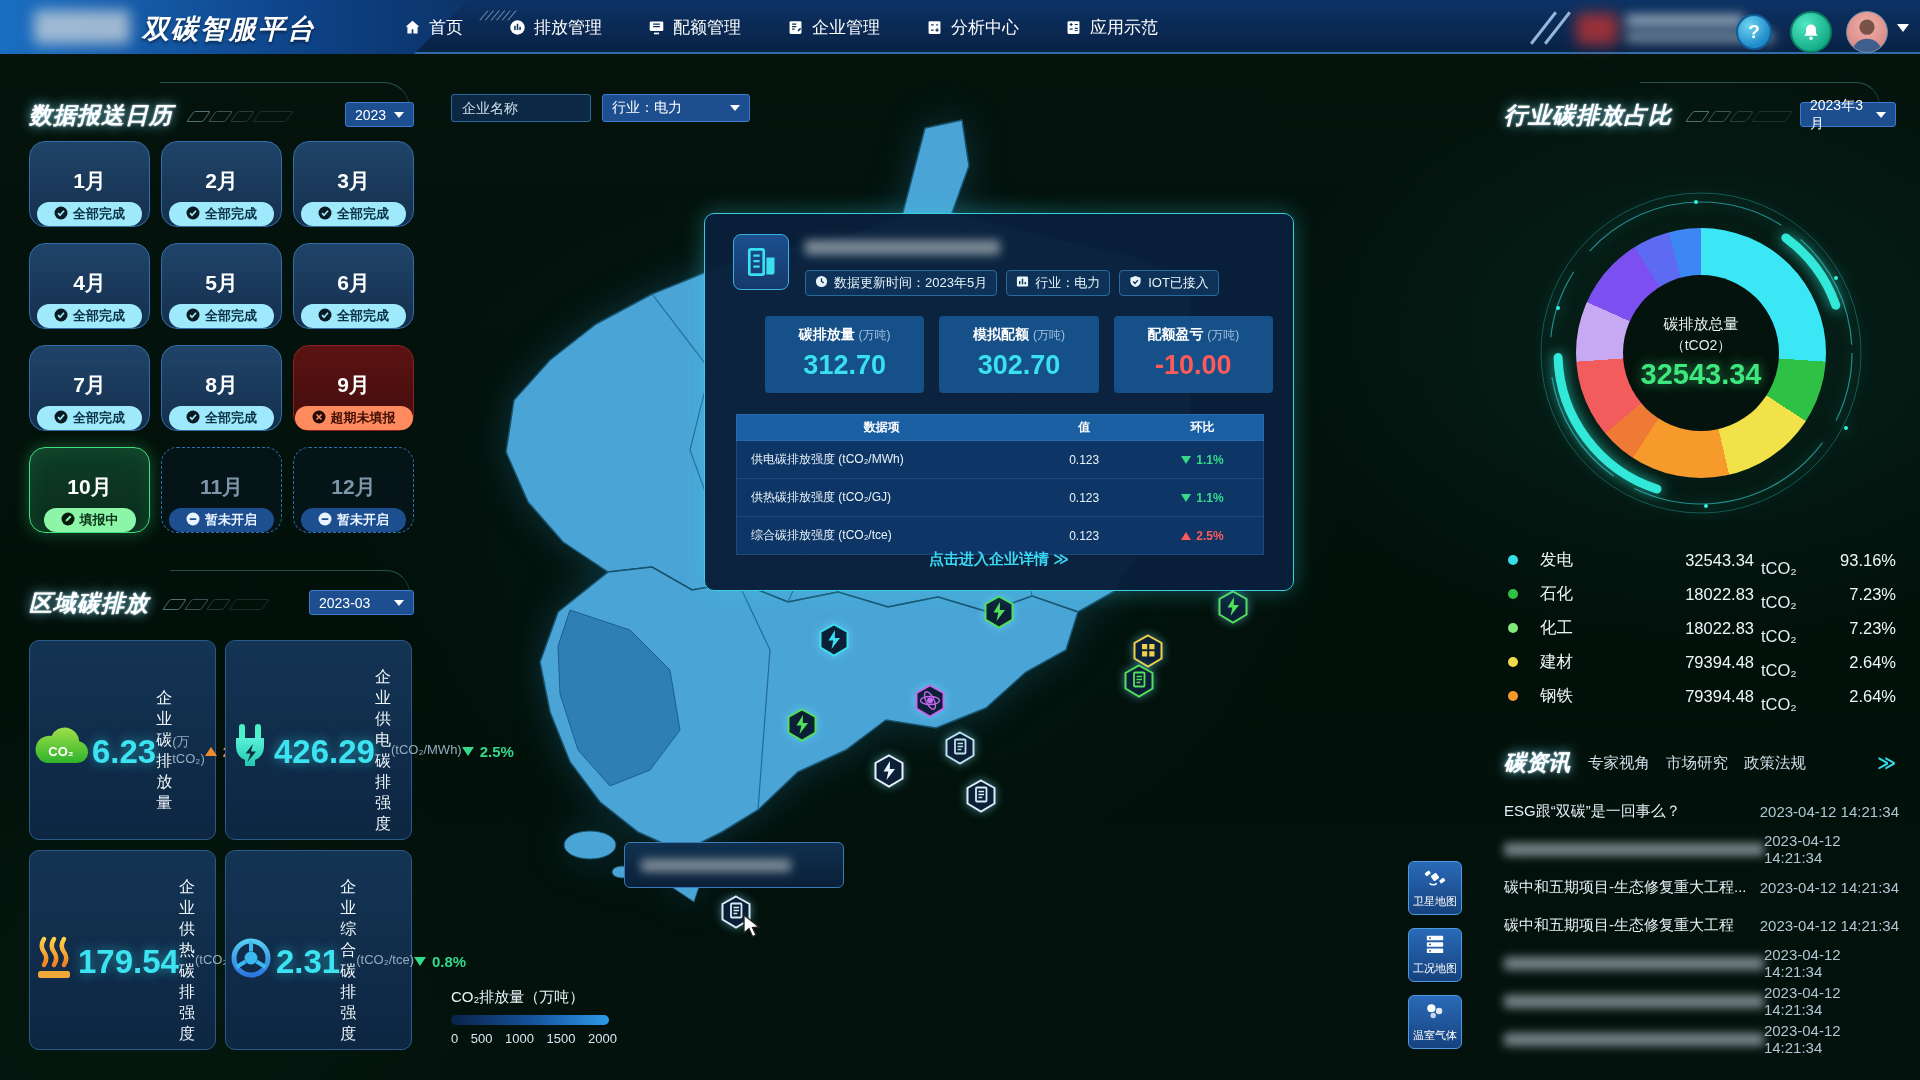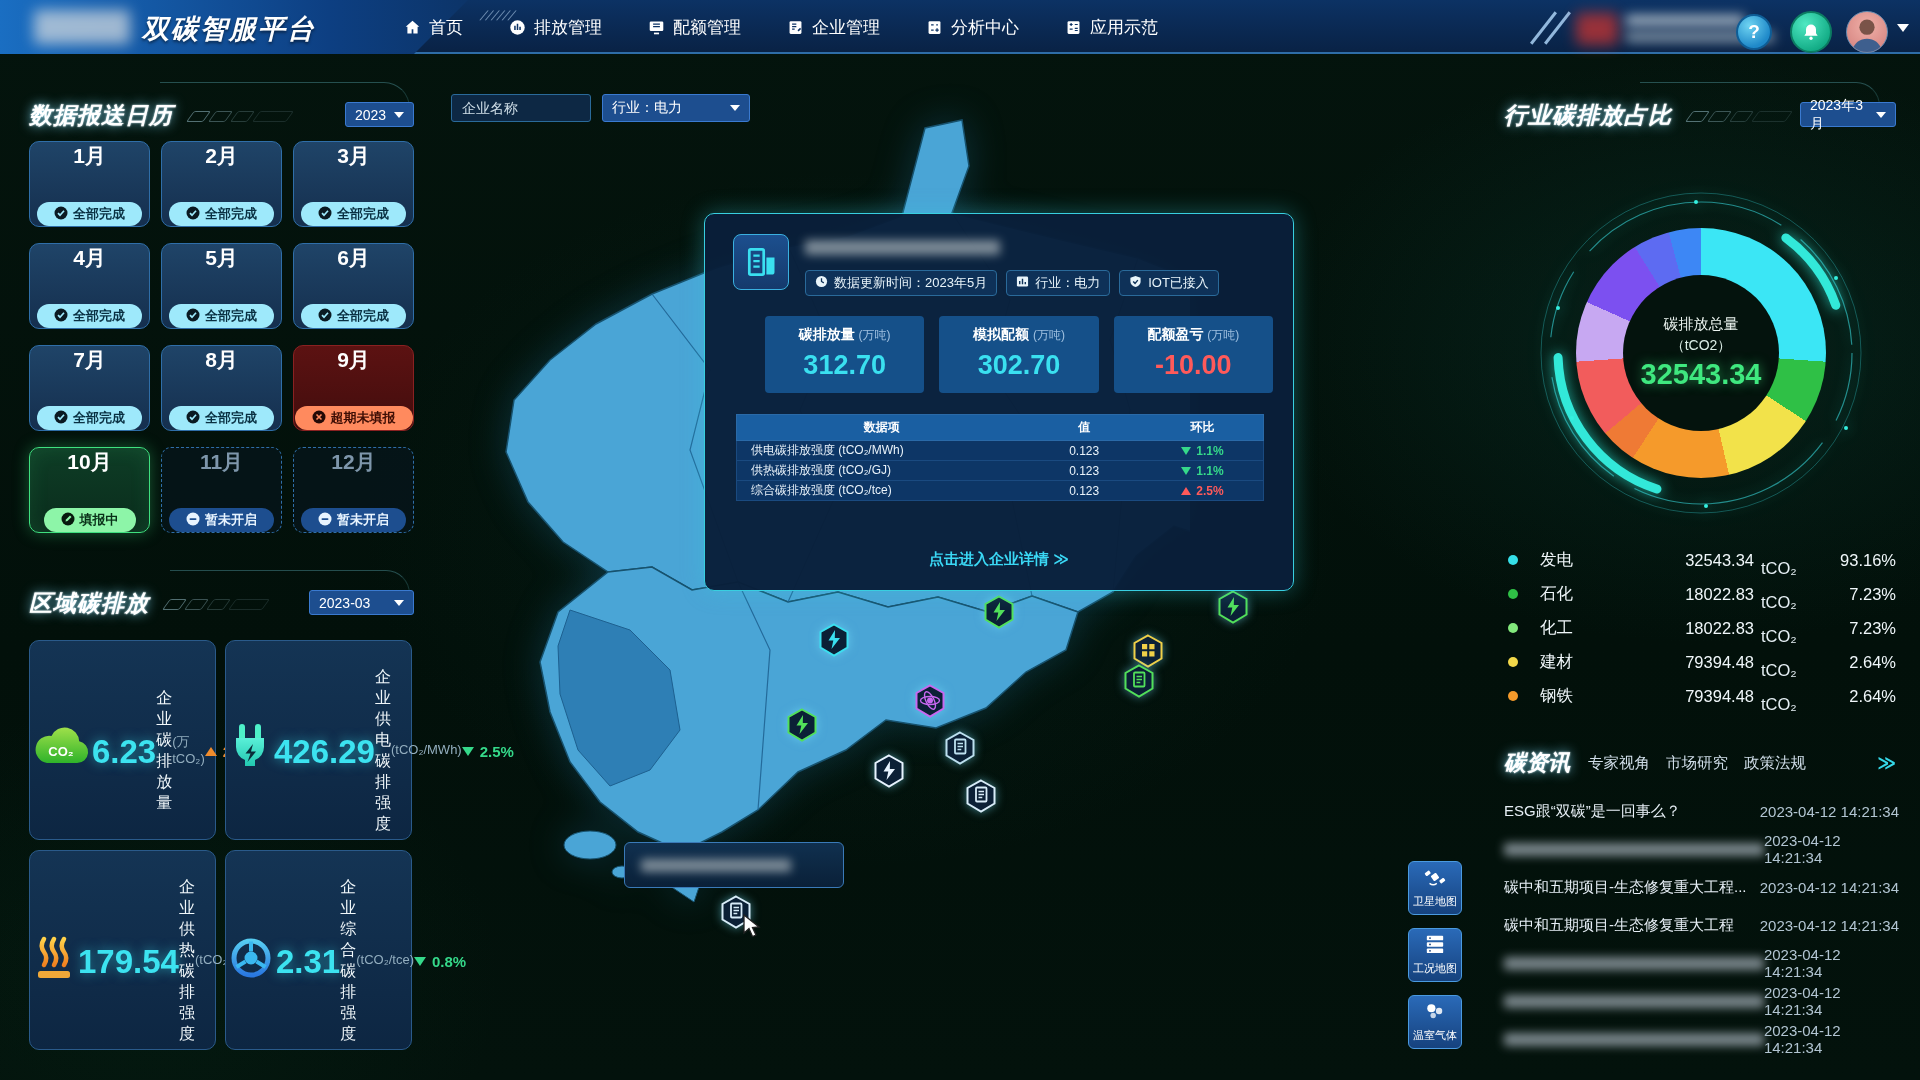--- a/index.html
+++ b/index.html
@@ -67,22 +67,22 @@
   .dropdown { position:absolute; height:25px; background:#1d4e8f; border:1px solid #3a7ad0;
     border-radius:3px; color:#fff; font-size:14px; display:flex; align-items:center;
     gap:8px; padding:0 9px; cursor:pointer; z-index:6; }
   .dropdown .chev { width:0; height:0; border-left:5px solid transparent;
     border-right:5px solid transparent; border-top:6px solid #fff; }
   .arc-decor { position:absolute; border-top:1px solid rgba(90,170,180,.4);
     border-right:1px solid rgba(90,170,180,.25); border-radius:0 40px 0 0; }
   
   #cal-grid { position:absolute; left:29px; top:141px; width:385px; display:grid;
     grid-template-columns:repeat(3,121px); grid-auto-rows:86px; gap:16px 11px; }
-  .m-card { border-radius:10px; position:relative; display:flex; flex-direction:column;
-    align-items:center; justify-content:space-between; gap:7px; cursor:pointer; }
+  .m-card { border-radius:16px; position:relative; display:flex; flex-direction:column;
+    align-items:center; justify-content:flex-end; gap:7px; cursor:pointer; }
   .m-done { background:linear-gradient(180deg,#1f4468,#152f4e); border:1px solid #2f6ea8; }
   .m-overdue { background:linear-gradient(180deg,#5c1212,#420d0d); border:1px solid #8a2121; }
   .m-active { background:linear-gradient(180deg,#0e3d26,#0a2c1c); border:1px solid #3fe07f;
     box-shadow:0 0 16px rgba(63,224,127,.35), inset 0 0 20px rgba(63,224,127,.12); }
   .m-pending { background:rgba(10,26,42,.4); border:1px dashed #2f6ea8; }
   .m-label { font-size:21px; font-weight:700; color:#fff; }
   .m-pending .m-label { color:#7e96ab; }
   .badge { display:inline-flex; align-items:center; gap:5px; border-radius:12px;
     padding:3px 17px; font-size:13px; font-weight:700; white-space:nowrap; }
   .b-done { background:#9ee9fb; color:#093042; }
@@ -151,21 +151,21 @@
   #popup-stats { position:absolute; left:60px; top:102px; right:20px; display:flex; gap:15px; }
   .p-stat { flex:1; background:linear-gradient(180deg,#195globalbb, #155089); background:#155089;
     border-radius:4px; padding:10px 6px 12px; text-align:center; }
   .p-stat .lbl { font-size:14px; font-weight:700; color:#fff; }
   .p-stat .lbl small { font-weight:400; font-size:12px; color:#9fc0e0; }
   .p-stat .val { margin-top:6px; font-size:27px; font-weight:800; color:#3ae0f0; }
   .p-stat .val.red { color:#ff5a5a; }
   #popup-table { position:absolute; left:31px; top:200px; width:528px; font-size:12px; }
   .pt-head { display:flex; background:#1a5fa2; height:27px; align-items:center;
     font-weight:700; color:#fff; border:1px solid #2a6aa8; }
-  .pt-row { display:flex; background:#0d3666; height:20px; align-items:center;
+  .pt-row { display:flex; background:#0d3666; height:38px; align-items:center;
     border:1px solid #1a4a80; border-top:none; color:#eaf3fa; }
   .c-item { width:55%; padding-left:14px; } .pt-head .c-item { text-align:center; padding-left:0; }
   .c-val { width:22%; text-align:center; } .c-chg { width:23%; text-align:center;
     display:flex; align-items:center; justify-content:center; gap:5px; font-weight:700; }
   .chg-down { color:#35d98a; } .chg-up { color:#ff5a5a; }
   .mini-tri-dn{width:0;height:0;border-left:5px solid transparent;border-right:5px solid transparent;border-top:8px solid #35d98a;}
   .mini-tri-up{width:0;height:0;border-left:5px solid transparent;border-right:5px solid transparent;border-bottom:8px solid #ff5a5a;}
   #popup-link { position:absolute; left:0; right:0; top:336px; text-align:center;
     color:#3ad8f5; font-size:15px; font-weight:700; cursor:pointer; }
   
@@ -553,20 +553,31 @@
     </g>
   </svg>
 
   <div id="map-tooltip">
     <div class="redact-bar" style="width:150px;height:13px"></div>
   </div>
   <svg id="cursor" width="22" height="24" viewBox="0 0 22 24">
     <path d="M2 1 L2 19 L7 14.5 L10.5 22.5 L14 21 L10.5 13.5 L17 13 Z" fill="#fff" stroke="#222" stroke-width="1.3"></path>
   </svg>
 
+  <div id="map-legend">
+    <div id="map-legend-label">CO₂排放量（万吨）</div>
+    <div id="map-legend-bar"></div>
+    <div id="map-legend-ticks">
+        <span>0</span>
+        <span>500</span>
+        <span>1000</span>
+        <span>1500</span>
+        <span>2000</span>
+      </div>
+  </div>
 
   <div id="layer-btns">
       <div class="layer-btn">
         <div><svg width="22" height="20" viewBox="0 0 24 22">
             <rect x="1" y="5" width="6" height="4" rx="1" transform="rotate(-35 4 7)" fill="#fff"></rect>
             <rect x="17" y="13" width="6" height="4" rx="1" transform="rotate(-35 20 15)" fill="#fff"></rect>
             <rect x="8.5" y="7.5" width="7" height="7" rx="1" transform="rotate(-35 12 11)" fill="#fff"></rect>
             <path d="M6 18q4 3 8 0" stroke="#fff" fill="none" stroke-width="1.5"></path>
           </svg></div>
         <span>卫星地图</span>

